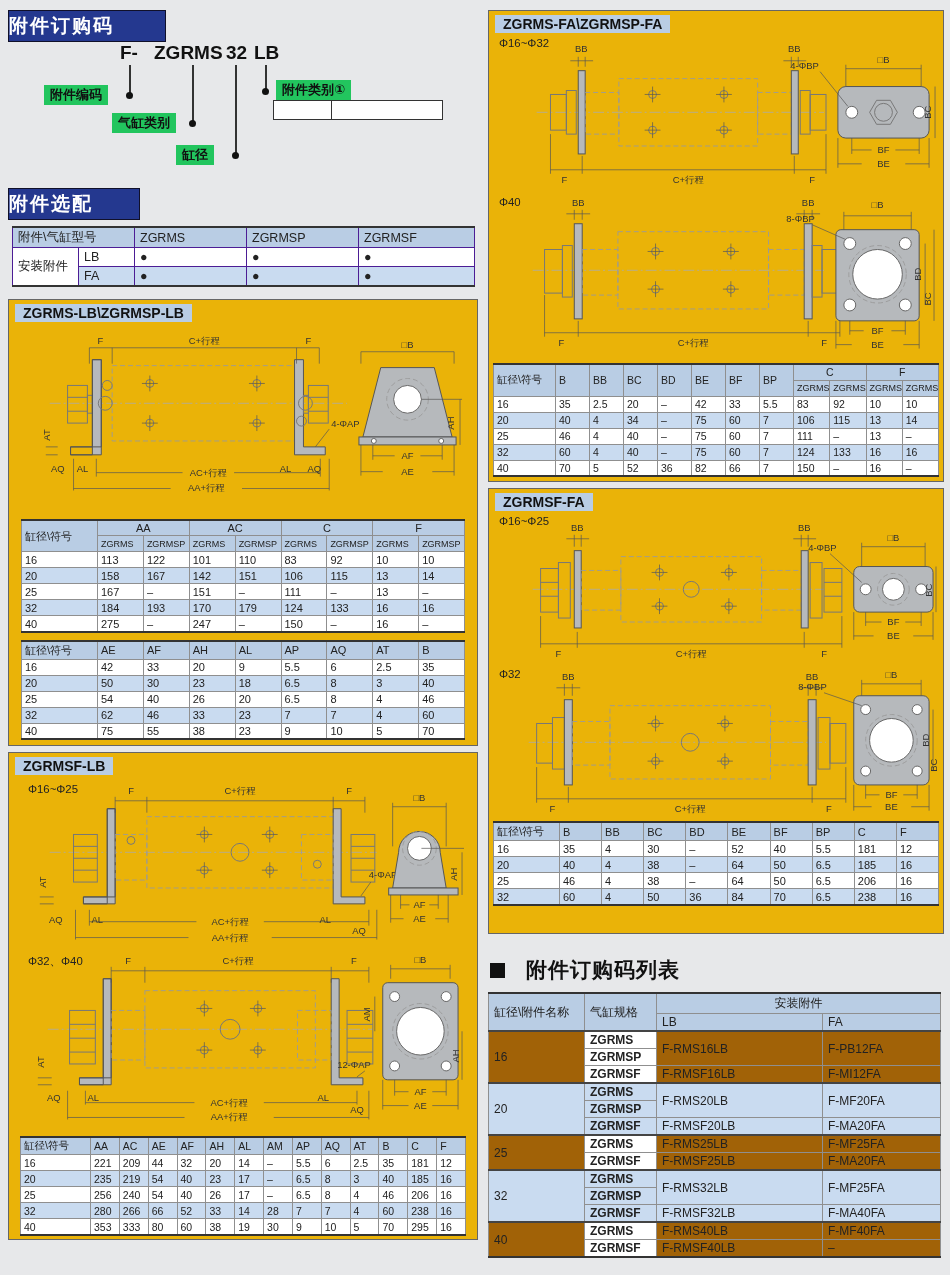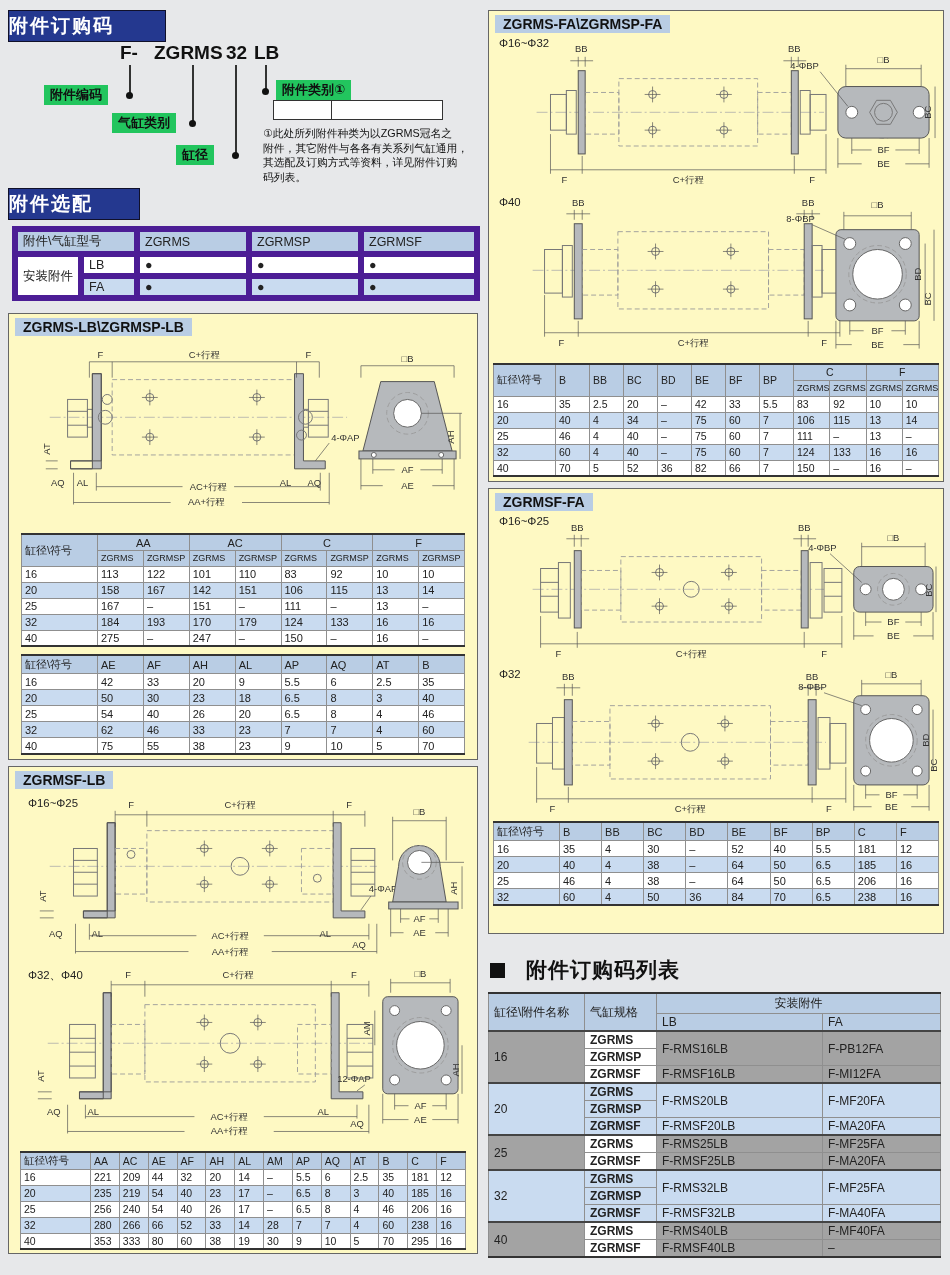--- a/index.html
+++ b/index.html
@@ -3,43 +3,43 @@
 <meta charset="utf-8">
 <style>
 *{margin:0;padding:0;box-sizing:border-box}
 body{width:950px;height:1275px;font-family:"Liberation Sans","DejaVu Sans",sans-serif;background:#e7e8ea;color:#222}
 .page{position:relative;width:950px;height:1275px;overflow:hidden}
 .col{position:absolute;top:0}
 .col-left{left:8px;width:470px}
 .col-right{left:488px;width:456px}
 .navy{background:#24388f;border:1px solid #10102a;color:#fff;font-weight:bold;font-size:19px;text-align:left;height:32px;line-height:30px;letter-spacing:2px}
 .chip{display:inline-block;background:#b9cde4;padding:1px 8px;font-weight:bold;font-size:14px;color:#111;margin:4px 0 0 6px}
-.panel{background:#fef9c3;border:1px solid #666;position:relative}
+.panel{background:#eab308;border:1px solid #666;position:relative}
 .codewrap{position:relative;height:146px}
 .codepart{position:absolute;font-weight:bold;font-size:19px;color:#111}
 .vl{position:absolute;width:1.5px;background:#333}
 .dot{position:absolute;width:7px;height:7px;border-radius:50%;background:#111}
 .taglbl{position:absolute;background:#22c55e;font-weight:bold;font-size:13px;padding:1px 6px;color:#111;white-space:nowrap}
 .typebox{position:absolute;background:#fff;border:1.5px solid #333;width:170px;height:20px}
 .typebox .div{position:absolute;left:57px;top:0;bottom:0;width:1px;background:#333}
 .note{position:absolute;font-size:10.8px;line-height:14.5px;white-space:pre-line;color:#111}
 table{border-collapse:collapse}
 .dt{background:#fff;font-size:11px;table-layout:fixed;margin:7px auto;border-top:2px solid #333;border-bottom:2px solid #333;border-left:1px solid #555;border-right:1px solid #555}
 .dt th,.dt td{border:1px solid #8f8f8f;padding:1px 3px;text-align:left;white-space:nowrap;overflow:hidden;height:16px;font-weight:normal}
 .hd{background:#b9cde4!important}
 .sub{font-size:9px}
 .dt tbody tr:nth-child(even) td{background:#c9dbf0}
 .seltbl{background:#fff;font-size:12.5px;margin:6px 4px;border-top:2px solid #333;border-bottom:2px solid #333;table-layout:fixed;width:462px}
-.seltbl th,.seltbl td{border:6px solid #4c1d95;padding:1px 5px;text-align:left;font-weight:normal;height:19px;white-space:nowrap}
+.seltbl th,.seltbl td{border:1px solid #4c1d95;padding:1px 5px;text-align:left;font-weight:normal;height:19px;white-space:nowrap}
 .seltbl .fa-row td{background:#c9dbf0}
 .seltbl td.groupcell{background:#fff}
 .listtitle{display:flex;align-items:center;gap:21px;margin:22px 0 8px 2px}
 .sq{width:15px;height:15px;background:#111;flex:0 0 auto}
 .listtitle span{font-size:21px;font-weight:bold;color:#111;letter-spacing:1px}
-.ot{background:#a3a3a3;font-size:12px;table-layout:fixed;width:452px;border-top:2px solid #333;border-bottom:2px solid #333}
+.ot{background:#a16207;font-size:12px;table-layout:fixed;width:452px;border-top:2px solid #333;border-bottom:2px solid #333}
 .ot th,.ot td{border:1px solid #8f8f8f;padding:1px 5px;text-align:left;font-weight:normal;height:16px;white-space:nowrap;overflow:hidden}
 .ot .ctr{text-align:center}
 .ot tr.alt td{background:#c9dbf0}
 .ot td.mdl{font-weight:bold;background:#fff}
 .ot tr.gs td{border-top:2px solid #444}
 svg{display:block;margin:2px auto}
 svg text{font-size:9.5px;fill:#333;text-anchor:middle}
 svg .ts{text-anchor:start}
 svg .rl{font-size:11.5px;text-anchor:start;fill:#222}
 .ln{stroke:#777;stroke-width:1;fill:none}
@@ -71,24 +71,20 @@
     <div class="dot" style="left:181px;top:78px"></div>
     <div class="dot" style="left:224px;top:110px"></div>
     <div class="dot" style="left:254px;top:46px"></div>
     <span class="taglbl" style="left:36px;top:43px">附件编码</span>
     <span class="taglbl" style="left:104px;top:71px">气缸类别</span>
     <span class="taglbl" style="left:168px;top:103px">缸径</span>
     <span class="taglbl" style="left:268px;top:38px">附件类别①</span>
     <div class="typebox" style="left:265px;top:58px">
           <div class="div"></div>
         </div>
-    <div class="note" style="left:255px;top:84px;width:214px">①此处所列附件种类为以ZGRMS冠名之
-附件，其它附件与各各有关系列气缸通用，
-其选配及订购方式等资料，详见附件订购
-码列表。</div>
   </div>
 
   <div class="navy" style="width:132px">附件选配</div>
 
   <table class="seltbl">
     <colgroup>
           <col style="width:66px">
           <col style="width:56px">
           <col style="width:112px">
           <col style="width:112px">

